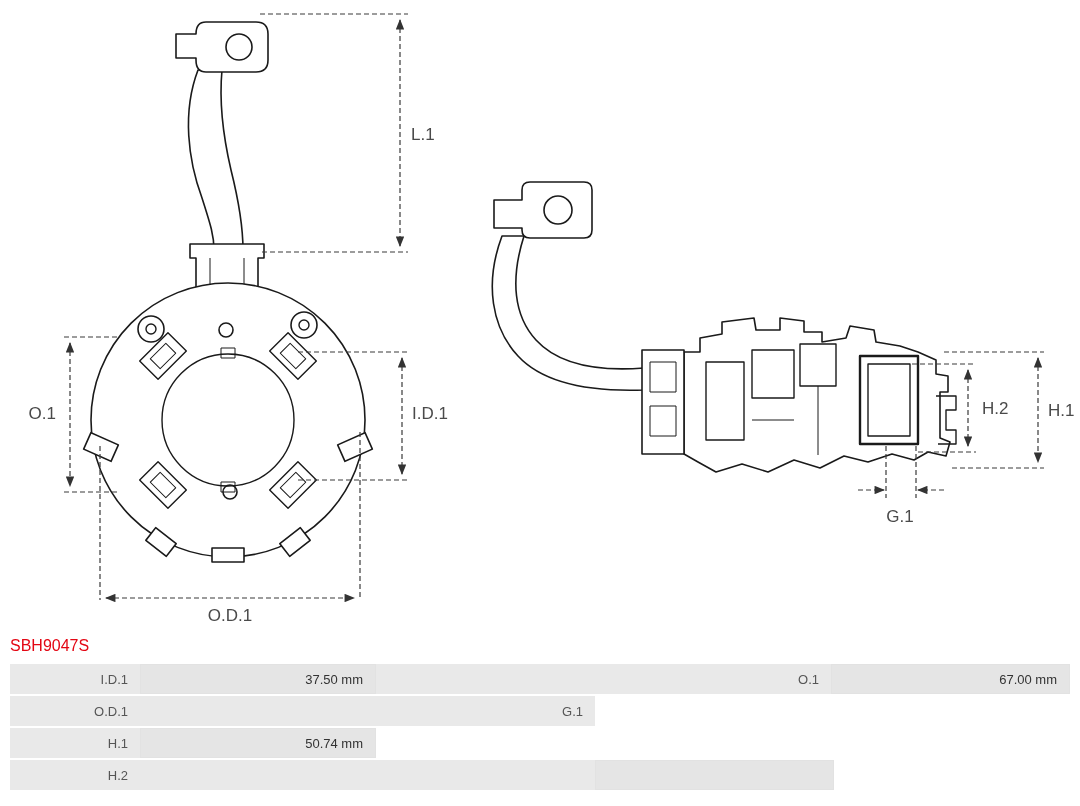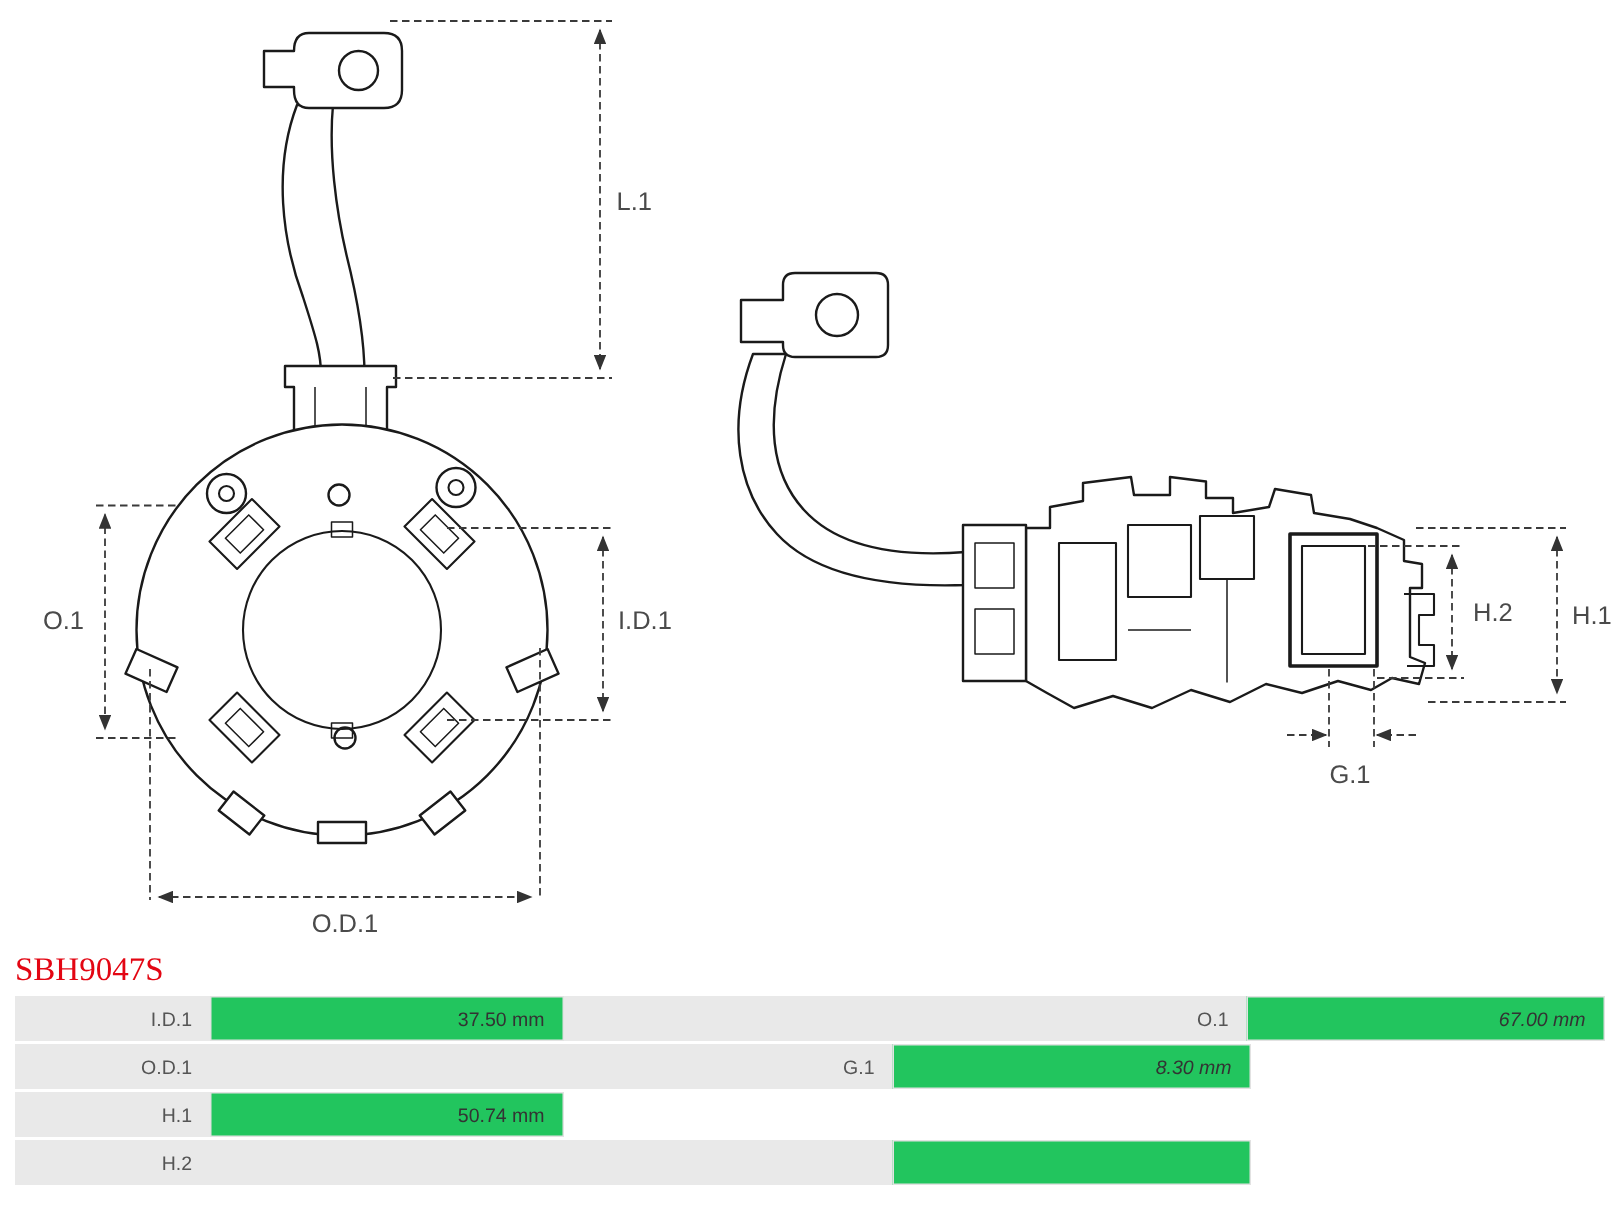--- a/index.html
+++ b/index.html
@@ -20,49 +20,48 @@
 
   
   .outline { fill: #ffffff; stroke: #1a1a1a; stroke-width: 1.6; stroke-linejoin: round; }
   .detail { fill: none; stroke: #1a1a1a; stroke-width: 1.4; stroke-linejoin: round; }
   .detail-thin { fill: none; stroke: #1a1a1a; stroke-width: 1; stroke-linejoin: round; }
   .dim { fill: none; stroke: #3a3a3a; stroke-width: 1.2; stroke-dasharray: 5 3; }
   .dim-label { font: 17px "Liberation Sans", sans-serif; fill: #4a4a4a; }
 
   .part-number {
     color: var(--color-part-number, #e30613);
-    font-size: 22px;
+    font-size: 16px;
     line-height: 20px;
     padding: 1px 0 4px 10px;
-    font-family: Liberation Serif, serif;
   }
 
   .spec-table {
     margin: 4px 10px 0 10px;
     font-size: 13px;
   }
   .spec-row {
     display: flex;
     height: 30px;
     margin-bottom: 2px;
   }
   .cell {
     display: flex;
     align-items: center;
     justify-content: flex-end;
     padding-right: 12px;
     box-sizing: border-box;
     white-space: nowrap;
   }
   .cell.label { background: #e9e9e9; color: #555555; }
-  .cell.value { background: #22c55e; border: 1px solid #e2e2e2; color: #333333; }
+  .cell.value { background: #e5e5e5; border: 1px solid #e2e2e2; color: #333333; }
   .w-ll { width: 130px; }
   .w-lv { width: 236px; }
   .w-rl { width: 455px; }
-  .w-rv { width: 239px; font-style: italic; }
+  .w-rv { width: 239px; }
 </style>
 </head>
 <body>
 
 <div class="diagram-area">
   <svg width="1080" height="635" viewBox="0 0 1080 635" xmlns="http://www.w3.org/2000/svg">
     <defs>
       <marker id="arr" viewBox="0 0 10 8" markerWidth="9" markerHeight="7" refX="9" refY="4" orient="auto-start-reverse">
         <path d="M0,0 L10,4 L0,8 Z" fill="#333333"></path>
       </marker>
@@ -191,21 +190,20 @@
 <div class="spec-table">
   <div class="spec-row">
     <div class="cell label w-ll">I.D.1</div>
     <div class="cell value w-lv">37.50 mm</div>
     <div class="cell label w-rl">O.1</div>
     <div class="cell value w-rv">67.00 mm</div>
   </div>
   <div class="spec-row">
     <div class="cell label w-ll">O.D.1</div>
     <div class="cell label w-rl">G.1</div>
-    <div class="cell value w-rv">8.30 mm</div>
   </div>
   <div class="spec-row">
     <div class="cell label w-ll">H.1</div>
     <div class="cell value w-lv">50.74 mm</div>
   </div>
   <div class="spec-row">
     <div class="cell label w-ll">H.2</div>
     <div class="cell label w-rl"></div>
     <div class="cell value w-rv"></div>
   </div>

